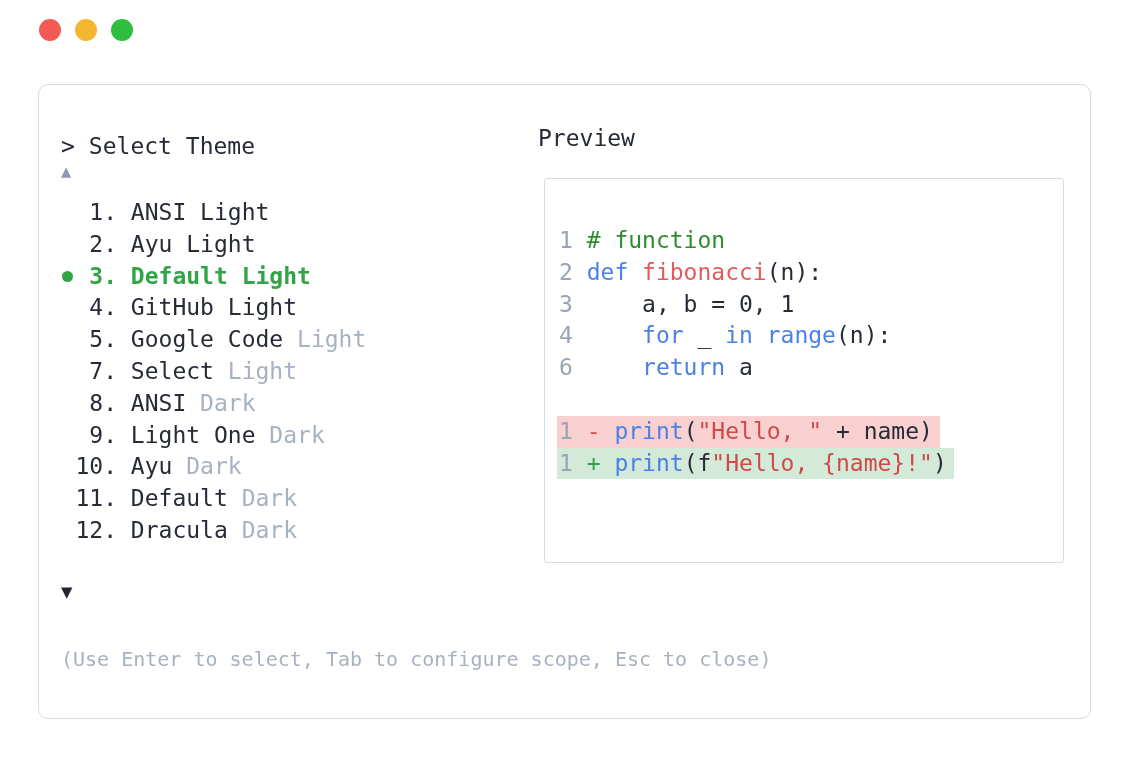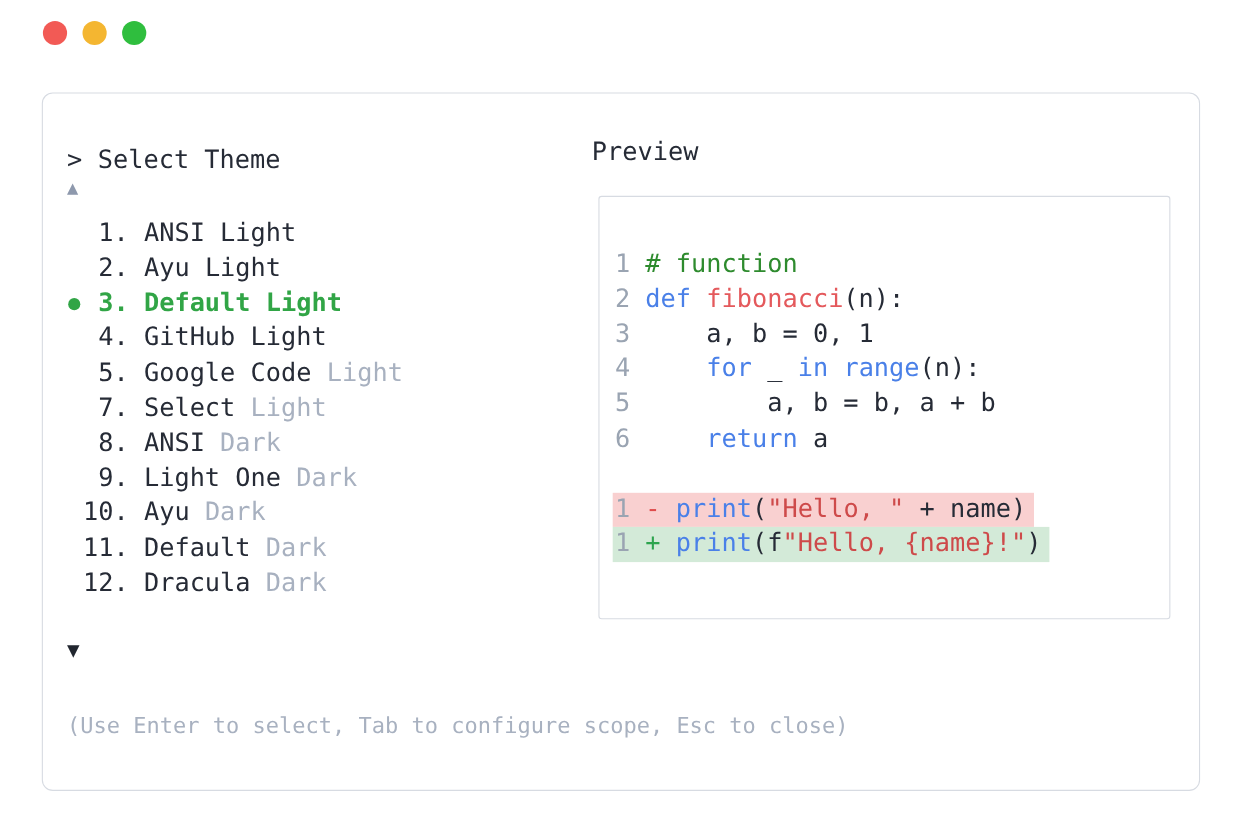--- a/index.html
+++ b/index.html
@@ -101,21 +101,20 @@
     <div class="help">(Use Enter to select, Tab to configure scope, Esc to close)</div>
 
     <div class="preview-label">Preview</div>
 
     <div class="preview-box">
       <div class="code" id="preview-code">
           <div class="code-line"><span class="line-inner"><span class="code-num">1</span><span class="tok-comment"># function</span></span></div>
           <div class="code-line"><span class="line-inner"><span class="code-num">2</span><span class="tok-kw">def </span><span class="tok-fn">fibonacci</span><span class="tok-plain">(n):</span></span></div>
           <div class="code-line"><span class="line-inner"><span class="code-num">3</span><span class="tok-plain">    a, b = 0, 1</span></span></div>
           <div class="code-line"><span class="line-inner"><span class="code-num">4</span><span class="tok-plain">    </span><span class="tok-kw">for</span><span class="tok-plain"> _ </span><span class="tok-kw">in</span><span class="tok-plain"> </span><span class="tok-kw">range</span><span class="tok-plain">(n):</span></span></div>
-          <div class="code-line"><span class="line-inner"><span class="code-num">5</span><span class="tok-plain">        a, b = b, a + b</span></span></div>
           <div class="code-line"><span class="line-inner"><span class="code-num">6</span><span class="tok-plain">    </span><span class="tok-kw">return</span><span class="tok-plain"> a</span></span></div>
           <div class="code-line"><span class="line-inner"><span class="code-num"></span></span></div>
           <div class="code-line"><span class="line-inner bg-removed"><span class="code-num">1</span><span class="tok-removed">- </span><span class="tok-kw">print</span><span class="tok-plain">(</span><span class="tok-str">"Hello, "</span><span class="tok-plain"> + name)</span></span></div>
           <div class="code-line"><span class="line-inner bg-added"><span class="code-num">1</span><span class="tok-added">+ </span><span class="tok-kw">print</span><span class="tok-plain">(f</span><span class="tok-str">"Hello, {name}!"</span><span class="tok-plain">)</span></span></div>
         </div>
     </div>
 
   </div>
 </div>
 

